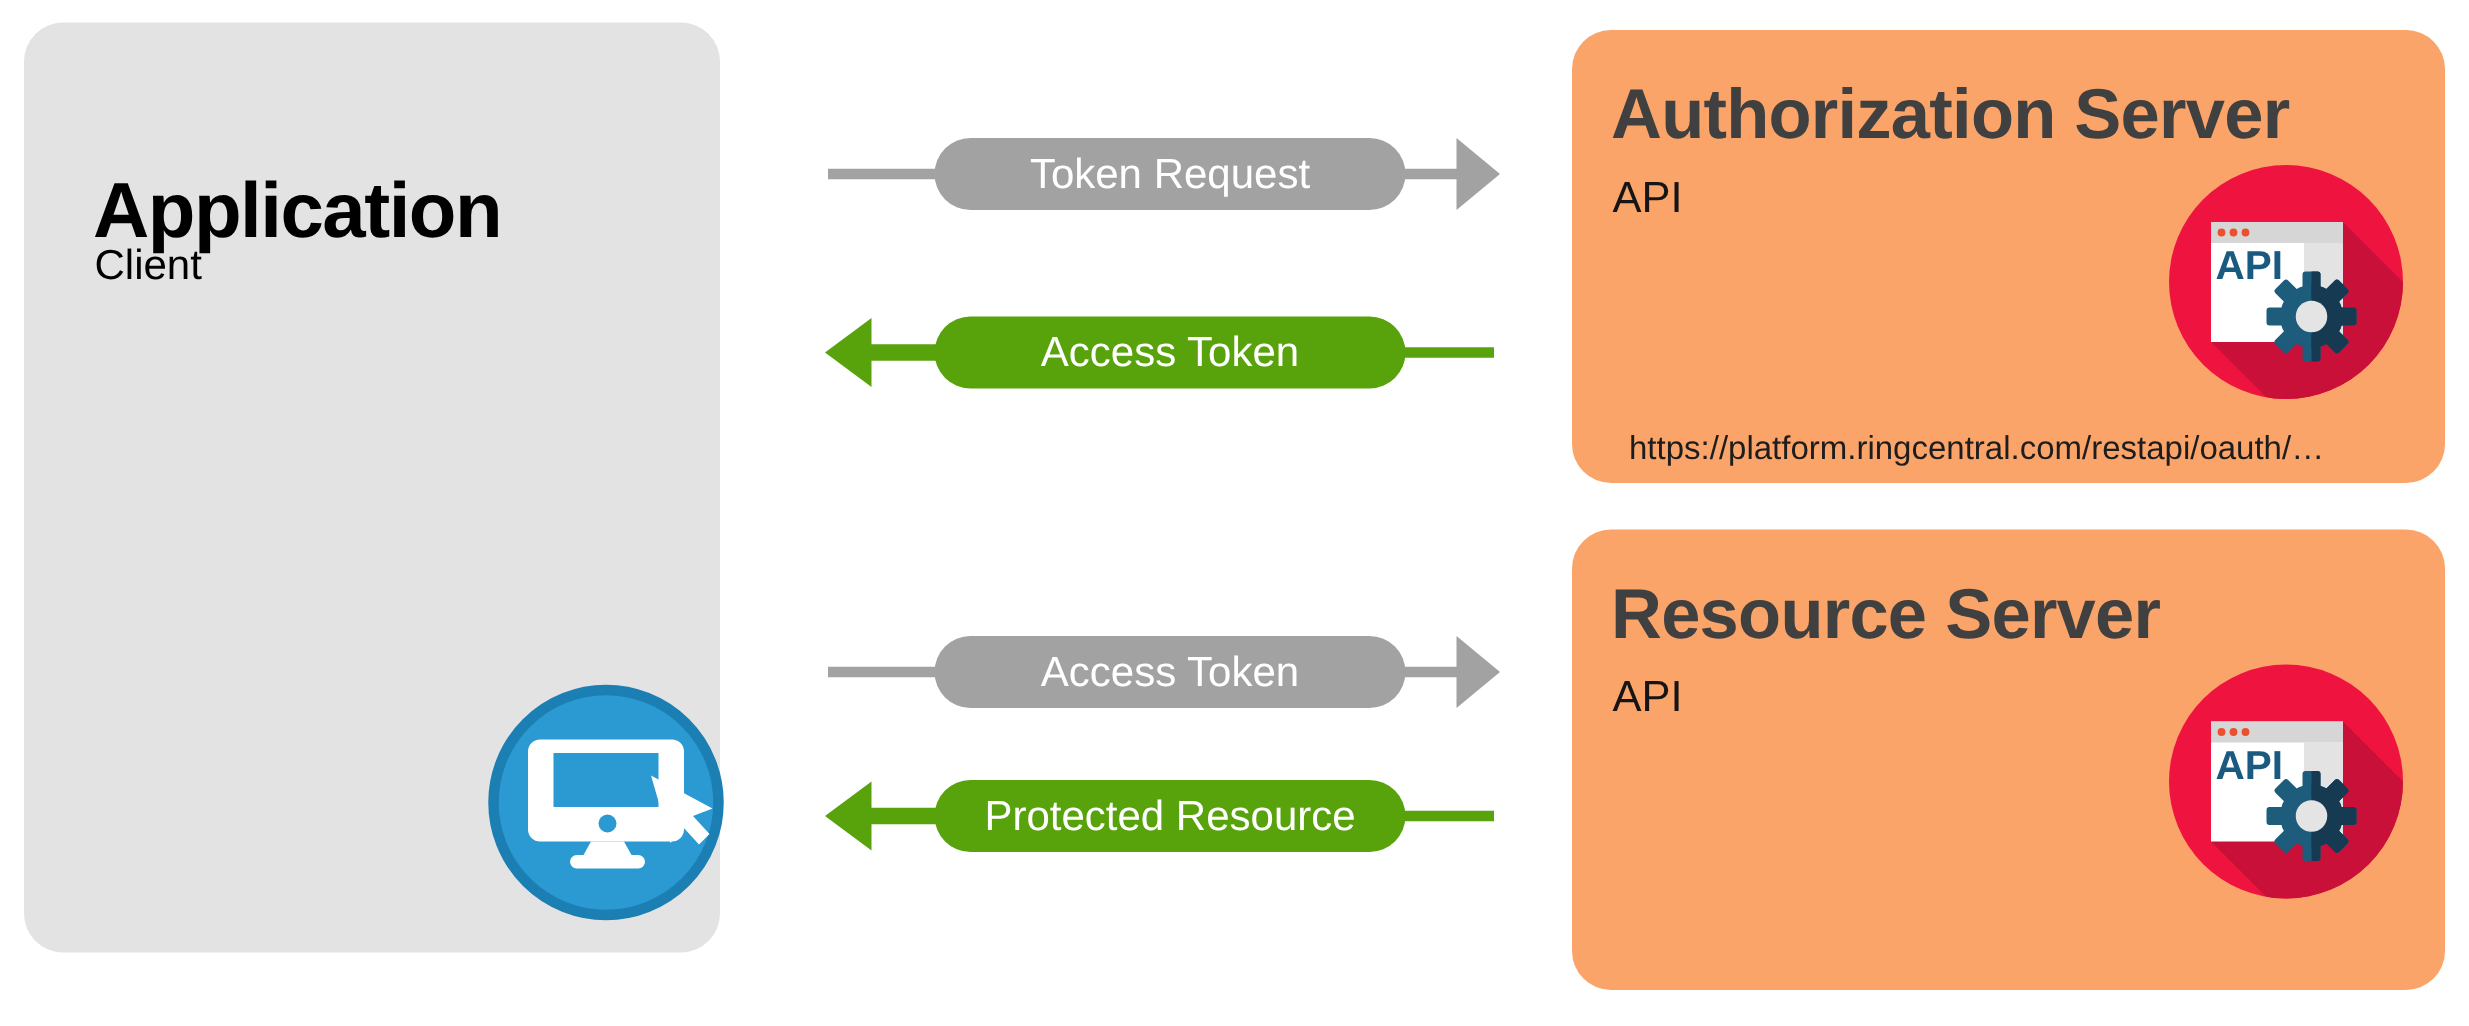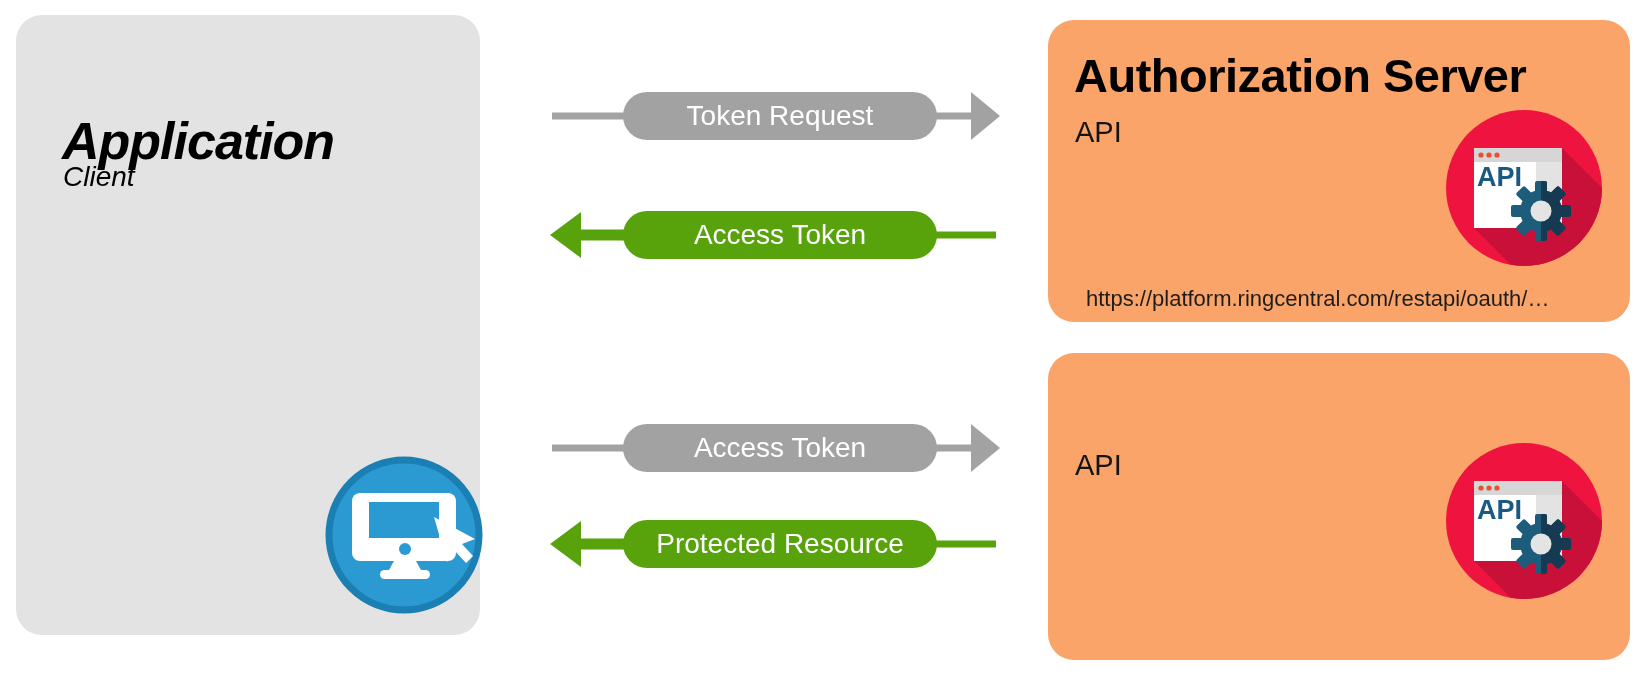--- a/index.html
+++ b/index.html
@@ -2,21 +2,21 @@
 <html><head>
 <meta charset="utf-8">
 <style>
   html,body{margin:0;padding:0;}
   body{
     width:1646px;height:684px;position:relative;background:#ffffff;
     font-family:"Liberation Sans",sans-serif;overflow:hidden;
   }
   .panel-left{
     position:absolute;left:16px;top:15px;width:464px;height:620px;
-    background:#E3E3E3;border-radius:26px;font-style:italic;
+    background:#E3E3E3;border-radius:26px;
   }
   .app-title{
     position:absolute;left:46px;top:100px;font-size:52px;font-weight:700;
     color:#000;line-height:1;letter-spacing:-1px;
   }
   .app-sub{
     position:absolute;left:47px;top:148px;font-size:28px;color:#000000;line-height:1;
   }
   .client-icon{position:absolute;left:308px;top:440px;width:160px;height:160px;}
   .arrow-row{position:absolute;left:540px;width:460px;height:60px;}
@@ -26,21 +26,21 @@
     display:flex;align-items:center;justify-content:center;
     font-size:28px;color:#ffffff;
   }
   .pill.gray{background:#A2A2A2;}
   .pill.green{background:#58A30C;}
   .card{
     position:absolute;left:1048px;width:582px;background:#FAA469;border-radius:26px;
   }
   .card-title{
     position:absolute;left:26px;top:32px;font-size:47px;font-weight:700;
-    color:#000000;line-height:1;letter-spacing:-0.5px;
+    color:#404040;line-height:1;letter-spacing:-0.5px;
   }
   .card-sub{
     position:absolute;left:27px;top:98px;font-size:29px;color:#151515;line-height:1;
   }
   .card-url{
     position:absolute;left:18px;font-size:22px;color:#1d1d1d;line-height:1;white-space:nowrap;margin-left:20px;
   }
   .api-icon{position:absolute;left:1444px;width:160px;height:160px;}
 </style>
 </head>
@@ -96,20 +96,21 @@
   <div class="pill green">Protected Resource</div>
 </div>
 
 <div class="card" style="top:20px;height:302px">
   <div class="card-title">Authorization Server</div>
   <div class="card-sub">API</div>
   <div class="card-url" style="bottom:12px">https://platform.ringcentral.com/restapi/oauth/…</div>
 </div>
 
 <div class="card" style="top:353px;height:307px">
+  <div class="card-title">Resource Server</div>
   <div class="card-sub">API</div>
 </div>
 
 <svg class="api-icon" style="top:108px" viewBox="0 0 160 160">
   <defs>
       <clipPath id="clipA">
         <circle cx="80" cy="80" r="78"></circle>
       </clipPath>
     <clipPath id="gearRightA">
         <rect x="97" y="60" width="60" height="90"></rect>

